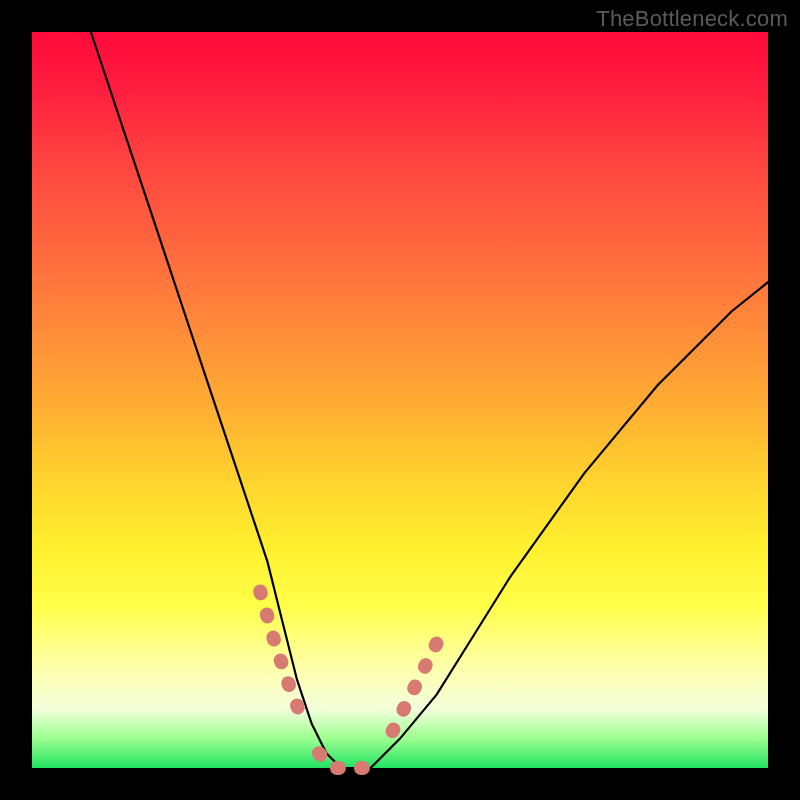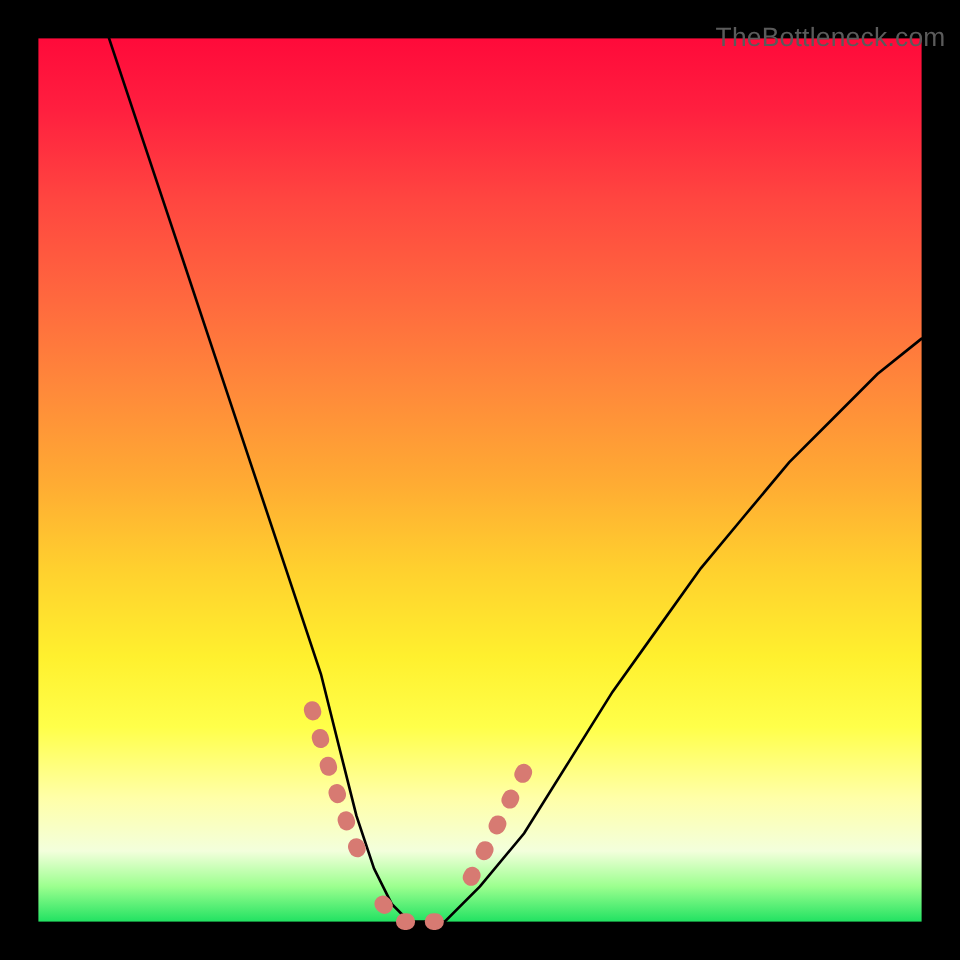--- a/index.html
+++ b/index.html
@@ -19,21 +19,20 @@
   }
   .watermark {
     position: absolute;
     top: 6px;
     right: 12px;
     color: #5b5b5b;
     font-size: 22px;
     font-weight: 400;
     letter-spacing: 0.2px;
     z-index: 10;
-    margin-top: 12px;
   }
   .plot {
     position: absolute;
     left: 32px;
     top: 32px;
     width: 736px;
     height: 736px;
   }
   .gradient-bg {
     position: absolute;

